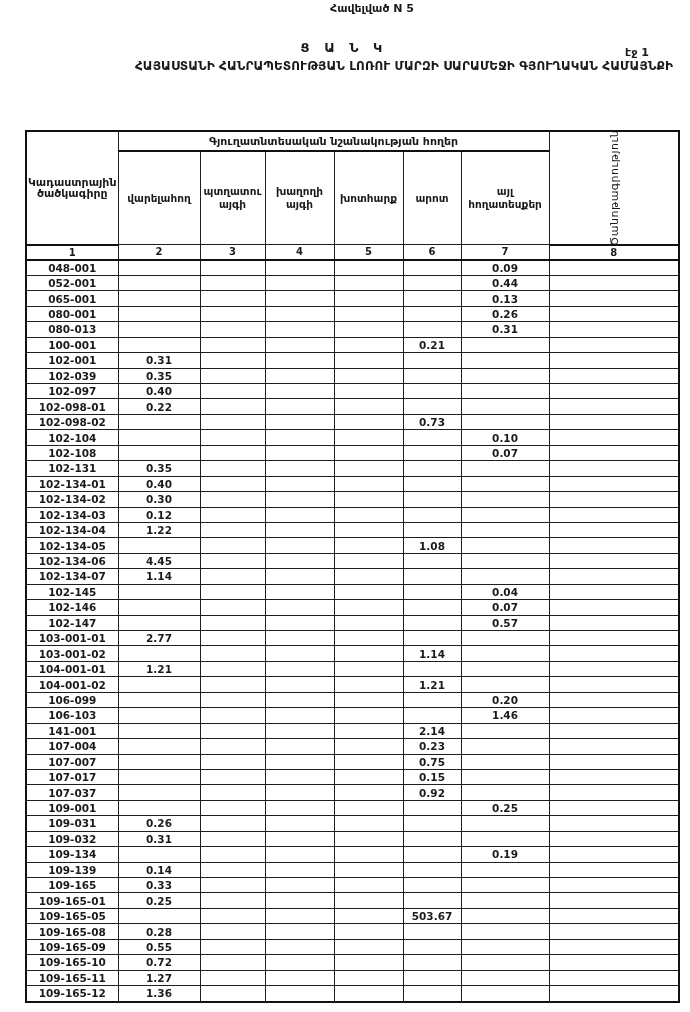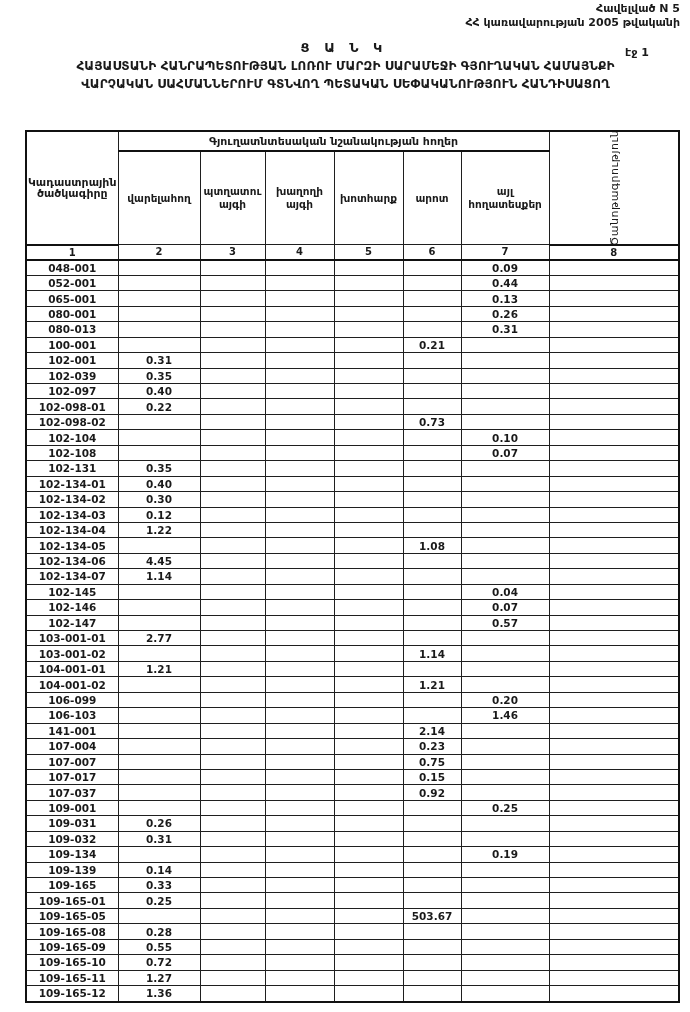--- a/index.html
+++ b/index.html
@@ -23,41 +23,41 @@
     left: 625px;
     font-size: 11px;
     font-weight: 700;
     margin-top: 44px;
   }
   .appendix-block {
     position: absolute;
     top: 2px;
     left: 330px;
     width: 350px;
-    text-align: right;
+    text-align: left;
     font-size: 11px;
     font-weight: 700;
     line-height: 13.5px;
   }
   .doc-title {
     position: absolute;
     top: 40px;
     left: 8px;
     width: 672px;
     text-align: center;
     font-size: 13px;
     font-weight: 700;
     letter-spacing: 5px;
   }
   .doc-subtitle {
     position: absolute;
     top: 58px;
     left: 18px;
     width: 655px;
-    text-align: center;
+    text-align: right;
     font-size: 12px;
     font-weight: 700;
     line-height: 17.5px;
     letter-spacing: 0.1px;
   }
   table.land-table {
     position: absolute;
     top: 130px;
     left: 25px;
     width: 653px;
@@ -129,28 +129,26 @@
 </style>
 </head>
 <body>
 
 <div class="page">
 
   <div class="page-number">էջ 1</div>
 
   <div class="appendix-block">
     <div>Հավելված N 5</div>
-    <div>ՀՀ կառավարության 2005 թվականի</div>
   </div>
 
   <div class="doc-title">Ց Ա Ն Կ</div>
 
   <div class="doc-subtitle">
     <div>ՀԱՅԱՍՏԱՆԻ ՀԱՆՐԱՊԵՏՈՒԹՅԱՆ ԼՈՌՈՒ ՄԱՐԶԻ ՍԱՐԱՄԵՋԻ ԳՅՈՒՂԱԿԱՆ ՀԱՄԱՅՆՔԻ</div>
-    <div>ՎԱՐՉԱԿԱՆ ՍԱՀՄԱՆՆԵՐՈՒՄ ԳՏՆՎՈՂ ՊԵՏԱԿԱՆ ՍԵՓԱԿԱՆՈՒԹՅՈՒՆ ՀԱՆԴԻՍԱՑՈՂ</div>
   </div>
 
   <table class="land-table">
     <colgroup>
       <col style="width:92px">
       <col style="width:82px">
       <col style="width:65px">
       <col style="width:69px">
       <col style="width:69px">
       <col style="width:58px">

